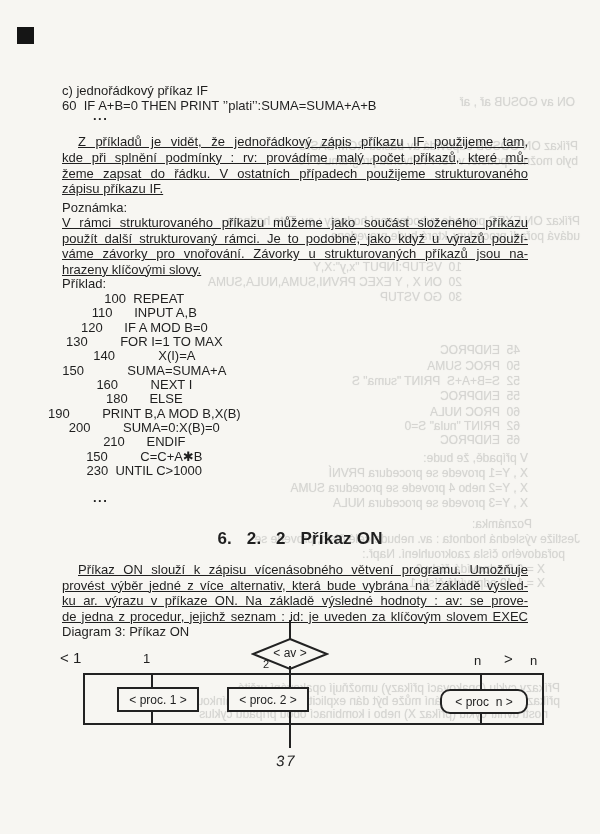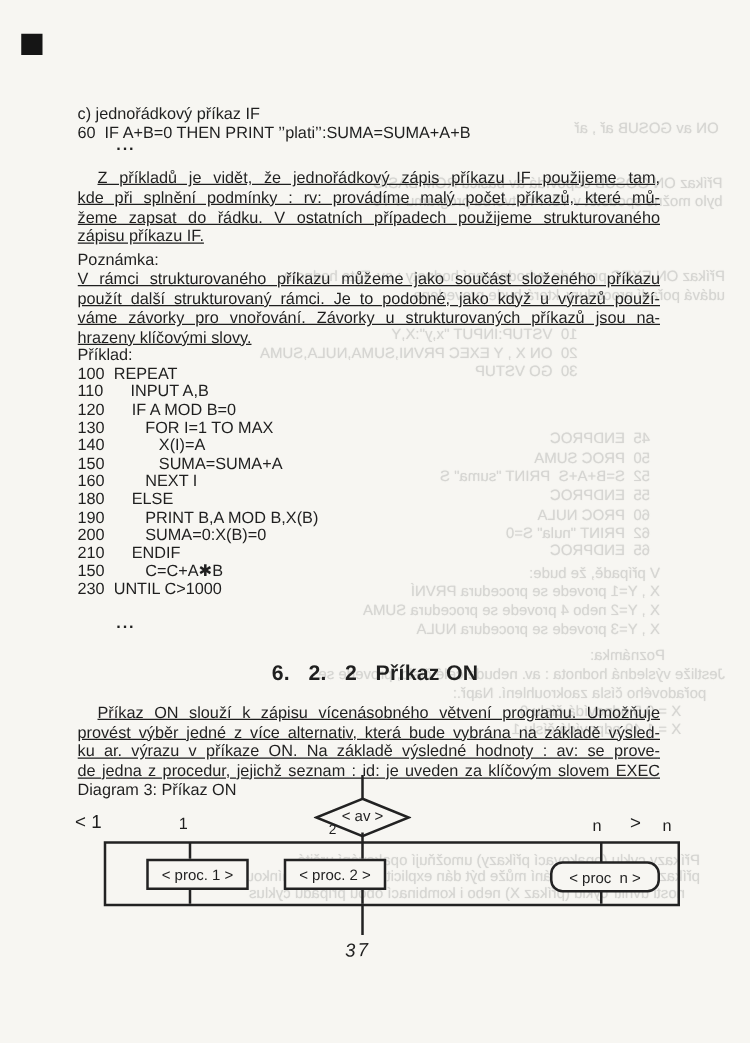--- a/index.html
+++ b/index.html
@@ -12,21 +12,21 @@
   .abs{position:absolute;}
   .regmark{position:absolute; left:17px; top:27px; width:17px; height:17px; background:#151515;}
   .line{position:absolute; left:62px; font-size:13px; line-height:15px; white-space:pre;}
   .dots{position:absolute; left:93px; font-size:13px; letter-spacing:1.5px; font-weight:bold;}
   .para{position:absolute; left:62px; width:466px;text-decoration:underline;}
   .pline{overflow:hidden; height:15.5px; line-height:15.5px; font-size:13px; white-space:normal;}
   .p1 .pline{height:15.8px; line-height:15.8px;}
   .just{text-align:justify;}
   .just::after{content:""; display:inline-block; width:100%; height:0;}
   .indent{text-indent:16px;}
-  .code{position:absolute; left:62px; top:292px;}
+  .code{position:absolute; left:48px; top:292px;text-align:center;}
   .codeline{white-space:pre; font-size:13px; line-height:14.35px; height:14.35px;}
   .heading{position:absolute; left:0; top:529px; width:600px; margin:0;
     text-align:center; font-size:17px; font-weight:bold; white-space:pre; letter-spacing:.2px;}
   .caption{position:absolute; left:62px; top:624px; font-size:13px;text-align:center;}
   .pagenum{position:absolute; left:276px; top:752px; font-size:15px; font-style:italic;
     letter-spacing:2px; transform:rotate(-2deg); color:#222;}
   
   .vline{position:absolute; width:2px; background:#222;}
   .outer-rect{position:absolute; left:83px; top:673px; width:461px; height:52px;
     border:2px solid #222; box-sizing:border-box; background:transparent;}

